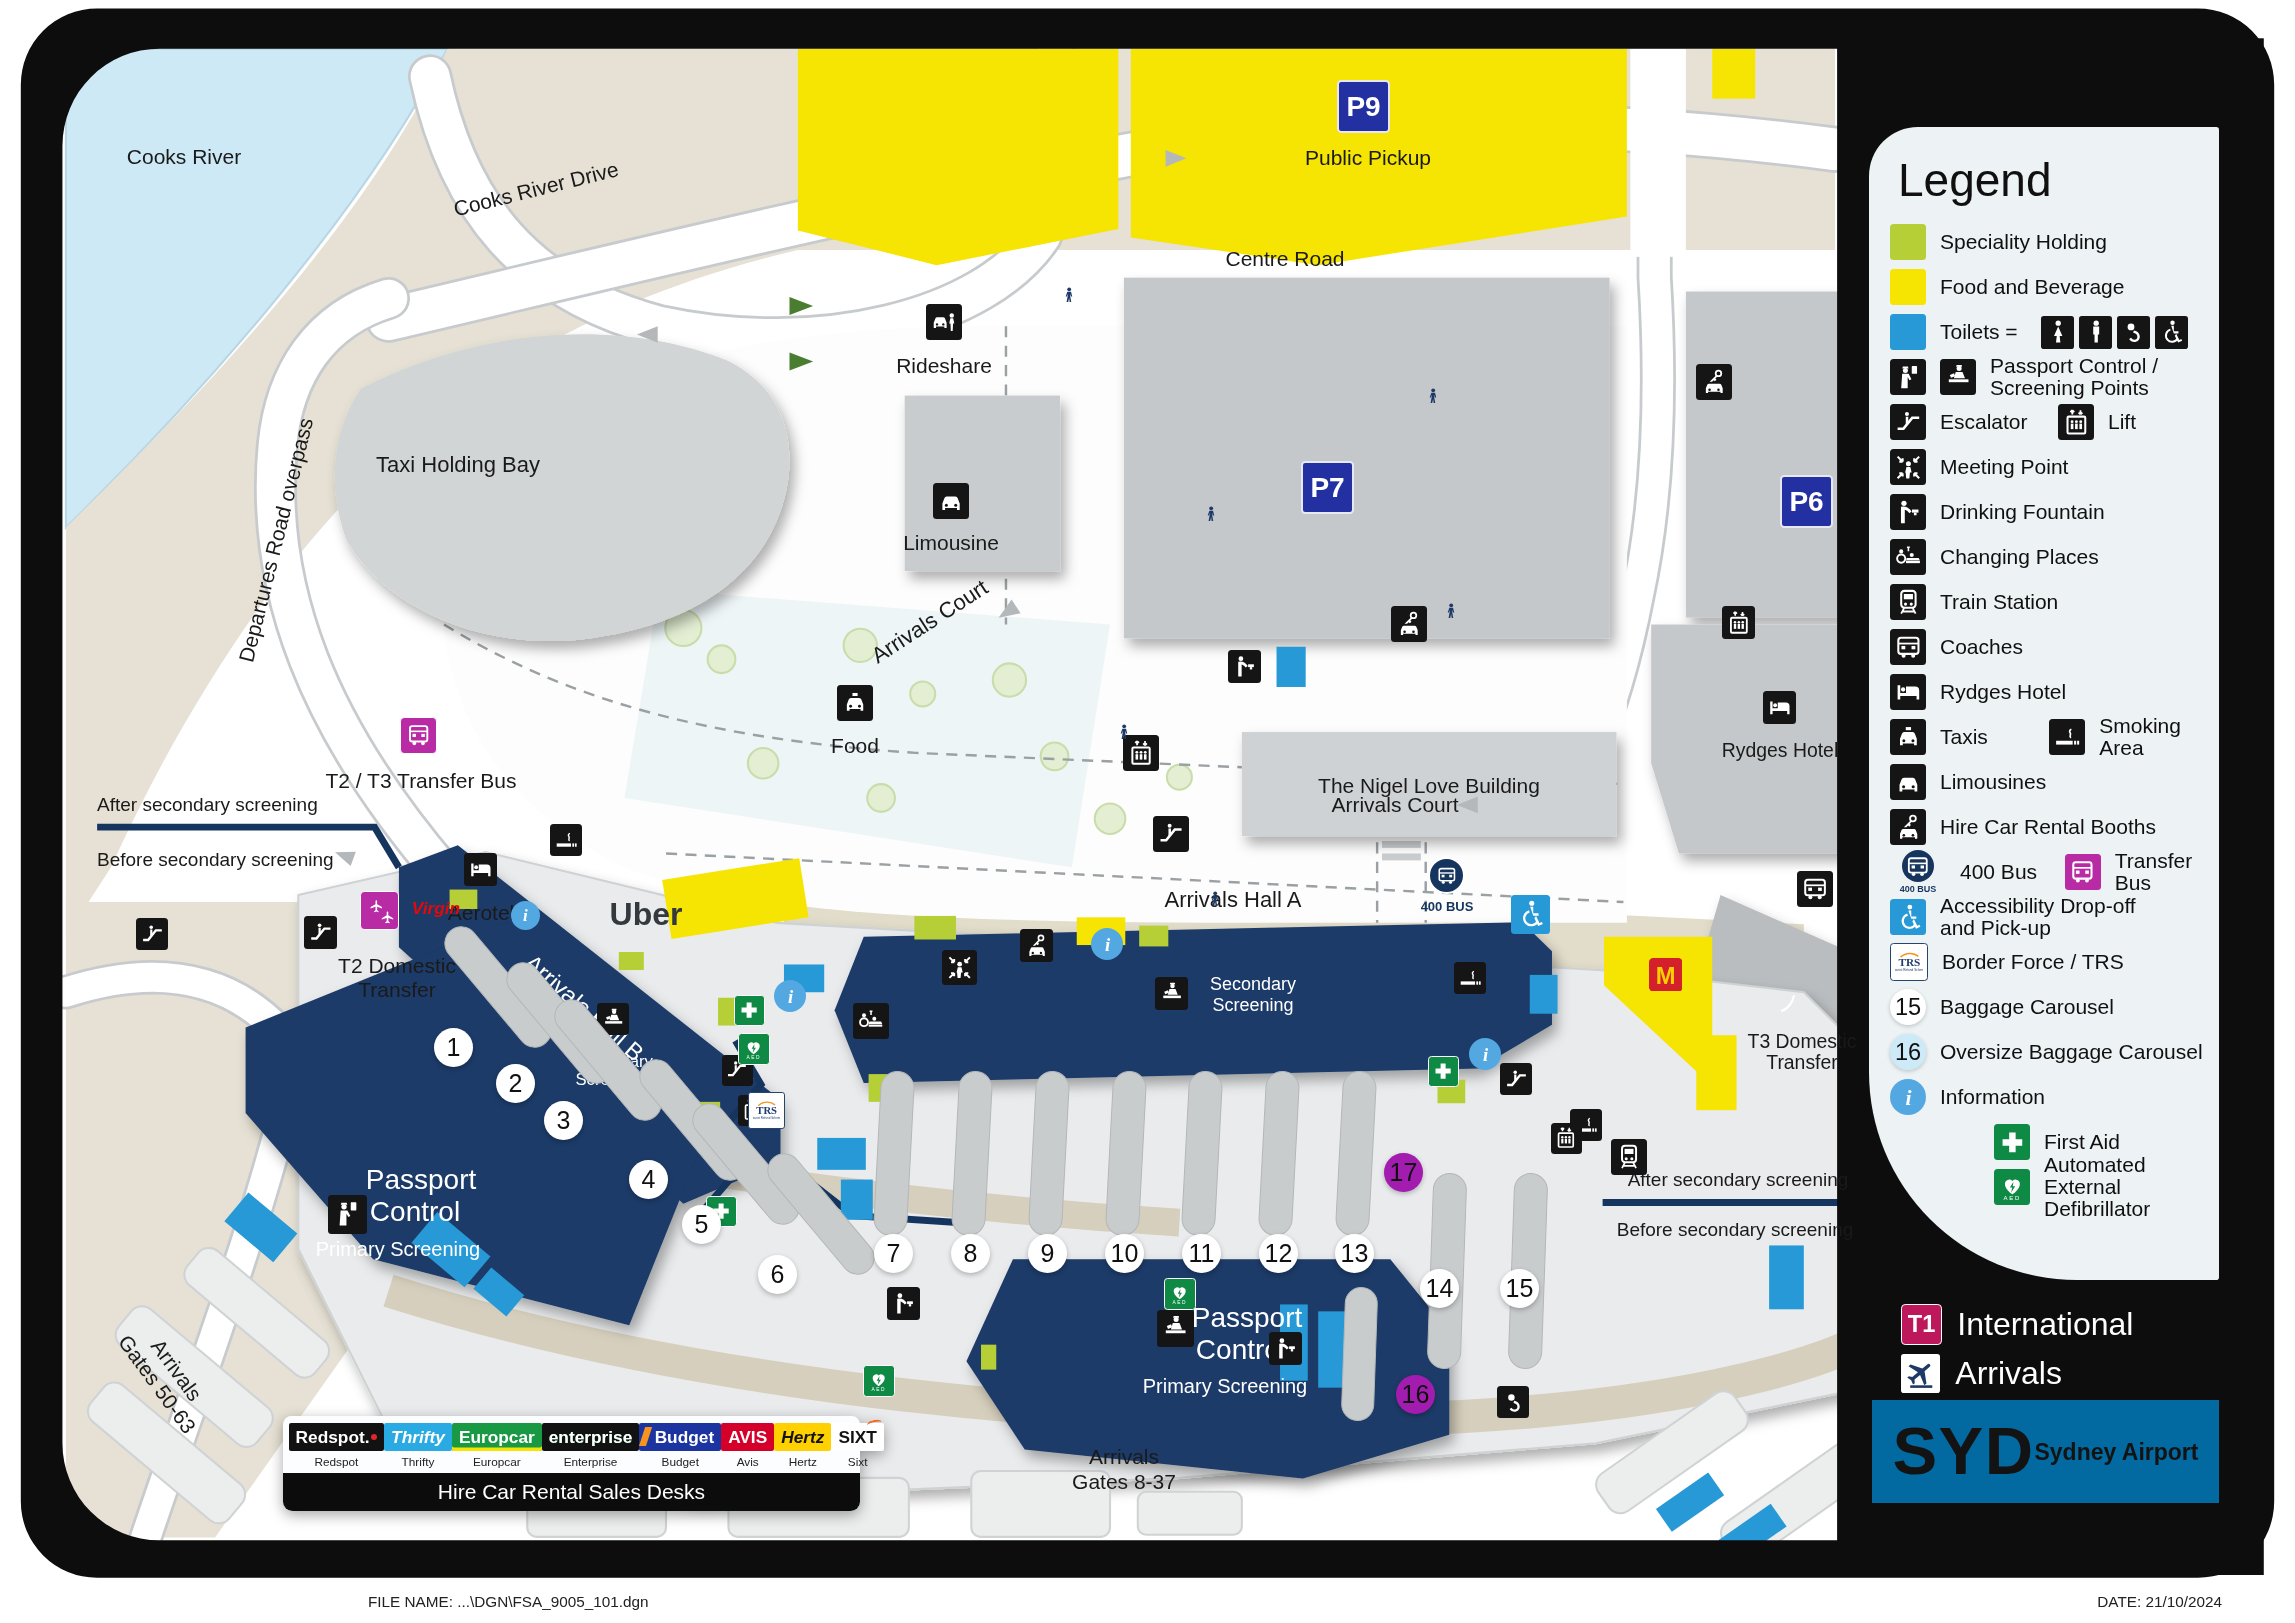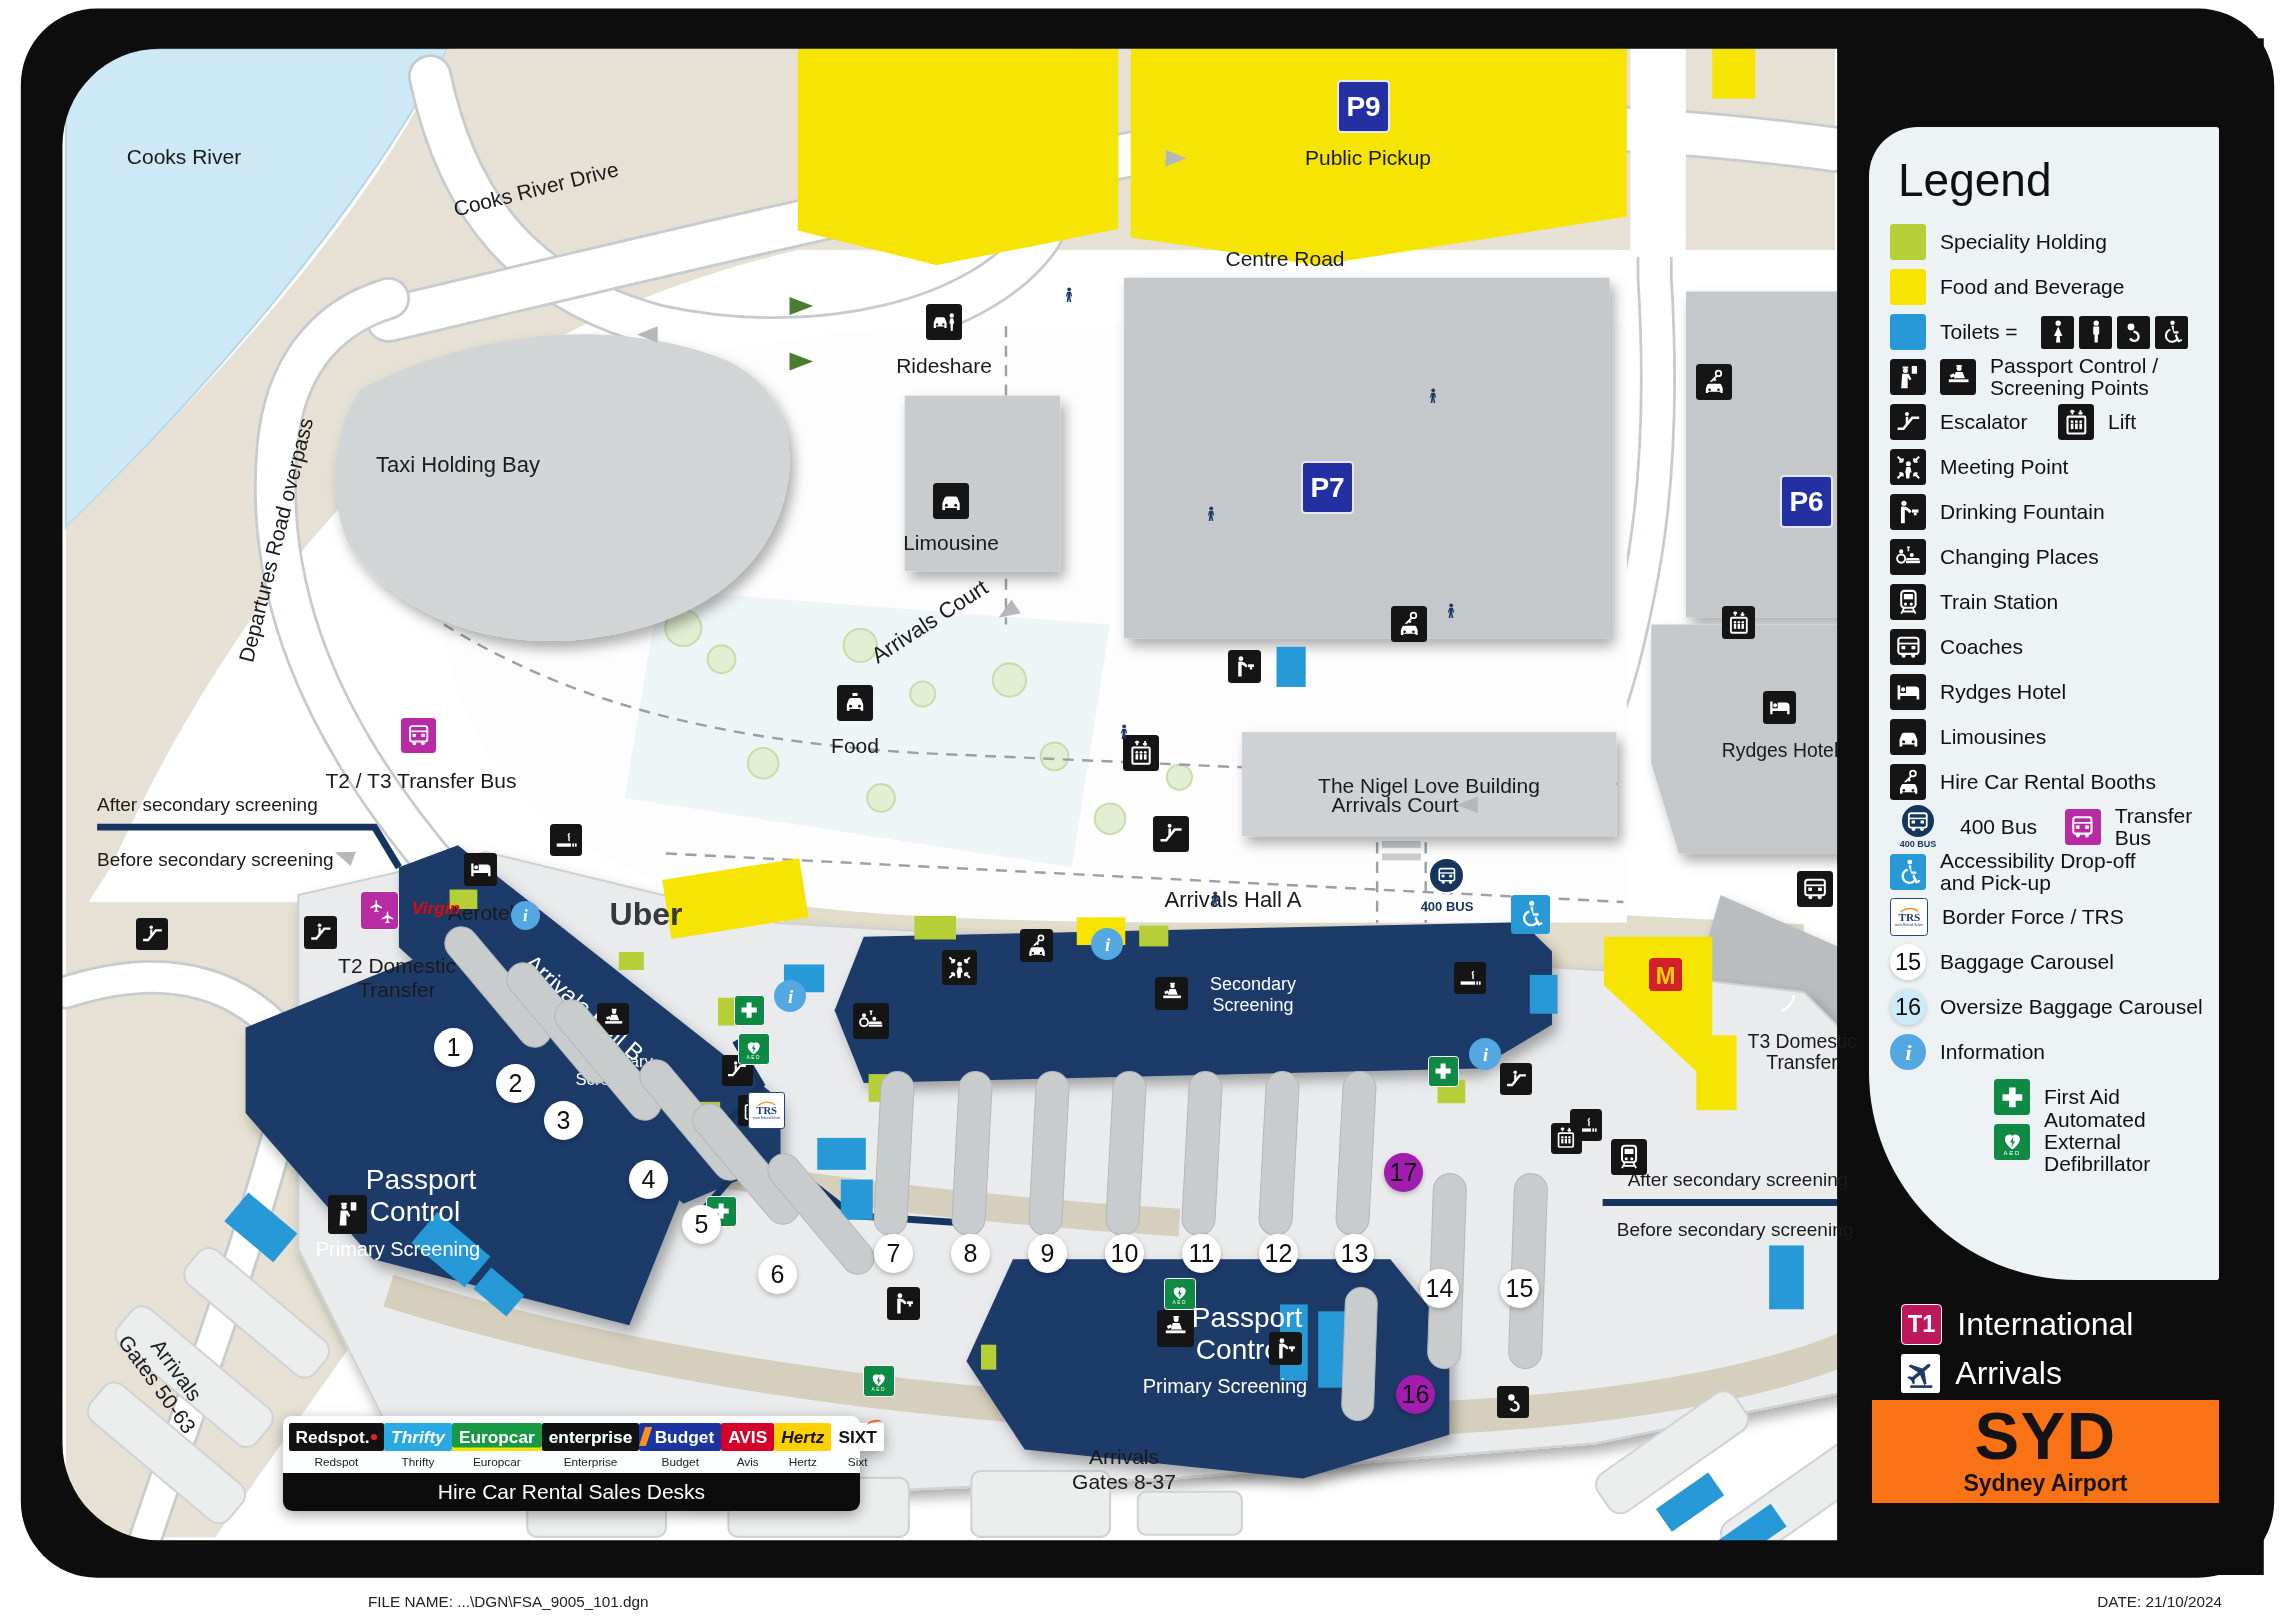--- a/index.html
+++ b/index.html
@@ -56,22 +56,22 @@
   .l400txt{font-size:9px;color:#16355e;font-weight:bold;margin-top:1.4px;}
   
   .t1block{position:absolute;left:1901px;top:1303px;z-index:31;color:#fff;}
   .t1row{display:flex;align-items:center;gap:15.3px;height:43px;margin-bottom:5.6px;}
   .t1badge{width:39px;height:39px;background:#be185d;border:1.4px solid #fff;border-radius:4.2px;
     color:#fff;font-weight:bold;font-size:23.6px;display:flex;align-items:center;justify-content:center;}
   .arrbadge{width:39px;height:39px;background:#fff;border-radius:2.8px;
     display:flex;align-items:center;justify-content:center;}
   .arrbadge svg{width:80%;height:80%;}
   .t1text{font-size:32px;text-align:center;}
-  .sydbox{position:absolute;left:1872px;top:1400px;width:347px;height:103px;background:#f97316;
-    z-index:31;display:flex;flex-direction:column;align-items:center;justify-content:center;}
+  .sydbox{position:absolute;left:1872px;top:1400px;width:347px;height:103px;background:#0369a1;
+    z-index:31;display:flex;flex-direction:row;align-items:center;justify-content:center;}
   .sydcode{font-size:67px;font-weight:bold;color:#131313;letter-spacing:1.4px;line-height:.9;}
   .sydname{font-size:23px;font-weight:bold;color:#131313;margin-top:2.8px;}
   
   .rental{position:absolute;left:283px;top:1416px;width:577px;z-index:25;
     filter:drop-shadow(0 4.2px 7px rgba(0,0,0,.35));}
   .rental-body{background:#fbfdfe;border-radius:8.3px 8.3px 0 0;display:flex;
     justify-content:space-evenly;align-items:center;padding:7px 5.6px 4.2px;}
   .brand{display:flex;flex-direction:column;align-items:center;gap:4.2px;}
   .chip{height:28px;padding:0 7px;display:flex;align-items:center;justify-content:center;
     font-weight:bold;font-size:17.3px;border-radius:2.1px;position:relative;white-space:nowrap;}
@@ -964,20 +964,40 @@
             <svg viewBox="0 0 24 24">
               <path fill="#ffffff" d="M3 6v12h2.2v-3h13.6v3H21v-7.6A3.4 3.4 0 0 0 17.6 7H10v5.4H5.2V6z"></path>
               <circle cx="7.6" cy="9.6" r="1.8" fill="#ffffff"></circle>
             </svg>
           </div>
           <div class="llabel">Rydges Hotel</div>
         </div>
         <div class="legend-row">
           <div class="lbox ">
             <svg viewBox="0 0 24 24">
+              <rect x="9.8" y="3.4" width="4.4" height="2.6" fill="#ffffff"></rect>
+              <path fill="#ffffff" d="M5 13.2l1.6-4.2A2.1 2.1 0 0 1 8.5 7.6h7a2.1 2.1 0 0 1 1.9 1.4l1.6 4.2v5.4h-2.3v-1.6H7.3v1.6H5z"></path>
+              <circle cx="8.2" cy="14.8" r="1.25" fill="#151515"></circle>
+              <circle cx="15.8" cy="14.8" r="1.25" fill="#151515"></circle>
+            </svg>
+          </div>
+          <div class="llabel" style="width: 104px;">Taxis</div>
+          <div class="lbox ">
+            <svg viewBox="0 0 24 24">
+              <rect x="2.6" y="14.8" width="13.8" height="3.2" fill="#ffffff"></rect>
+              <rect x="17.6" y="14.8" width="1.7" height="3.2" fill="#ffffff"></rect>
+              <rect x="20.1" y="14.8" width="1.7" height="3.2" fill="#ffffff"></rect>
+              <path d="M15 12.4c-2-1.2.5-2.6-.7-4.2-.9-1.2-.4-2.5 1-3" fill="none" stroke="#ffffff" stroke-width="1.4"></path>
+            </svg>
+          </div>
+          <div class="llabel">Smoking Area</div>
+        </div>
+        <div class="legend-row">
+          <div class="lbox ">
+            <svg viewBox="0 0 24 24">
               <path fill="#ffffff" d="M4.6 14l1.7-4.4a2.1 2.1 0 0 1 2-1.4h7.4a2.1 2.1 0 0 1 2 1.4L19.4 14v5.6h-2.3V18H6.9v1.6H4.6z"></path>
               <circle cx="8" cy="15.6" r="1.3" fill="#151515"></circle>
               <circle cx="16" cy="15.6" r="1.3" fill="#151515"></circle>
             </svg>
           </div>
           <div class="llabel">Limousines</div>
         </div>
         <div class="legend-row">
           <div class="lbox ">
             <svg viewBox="0 0 24 24">

